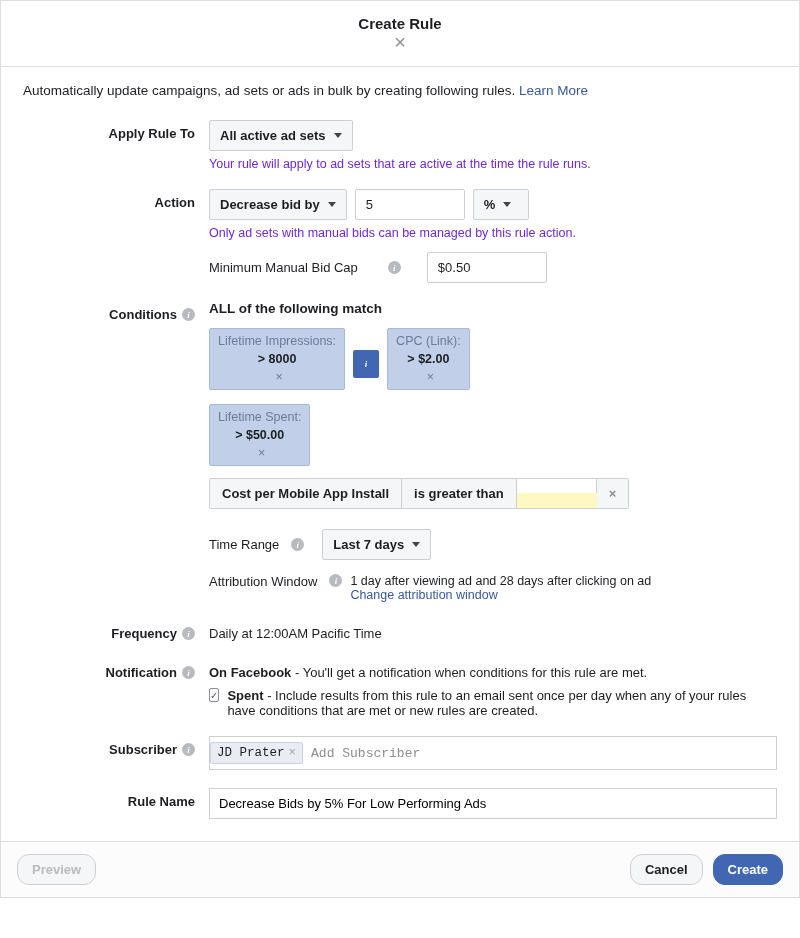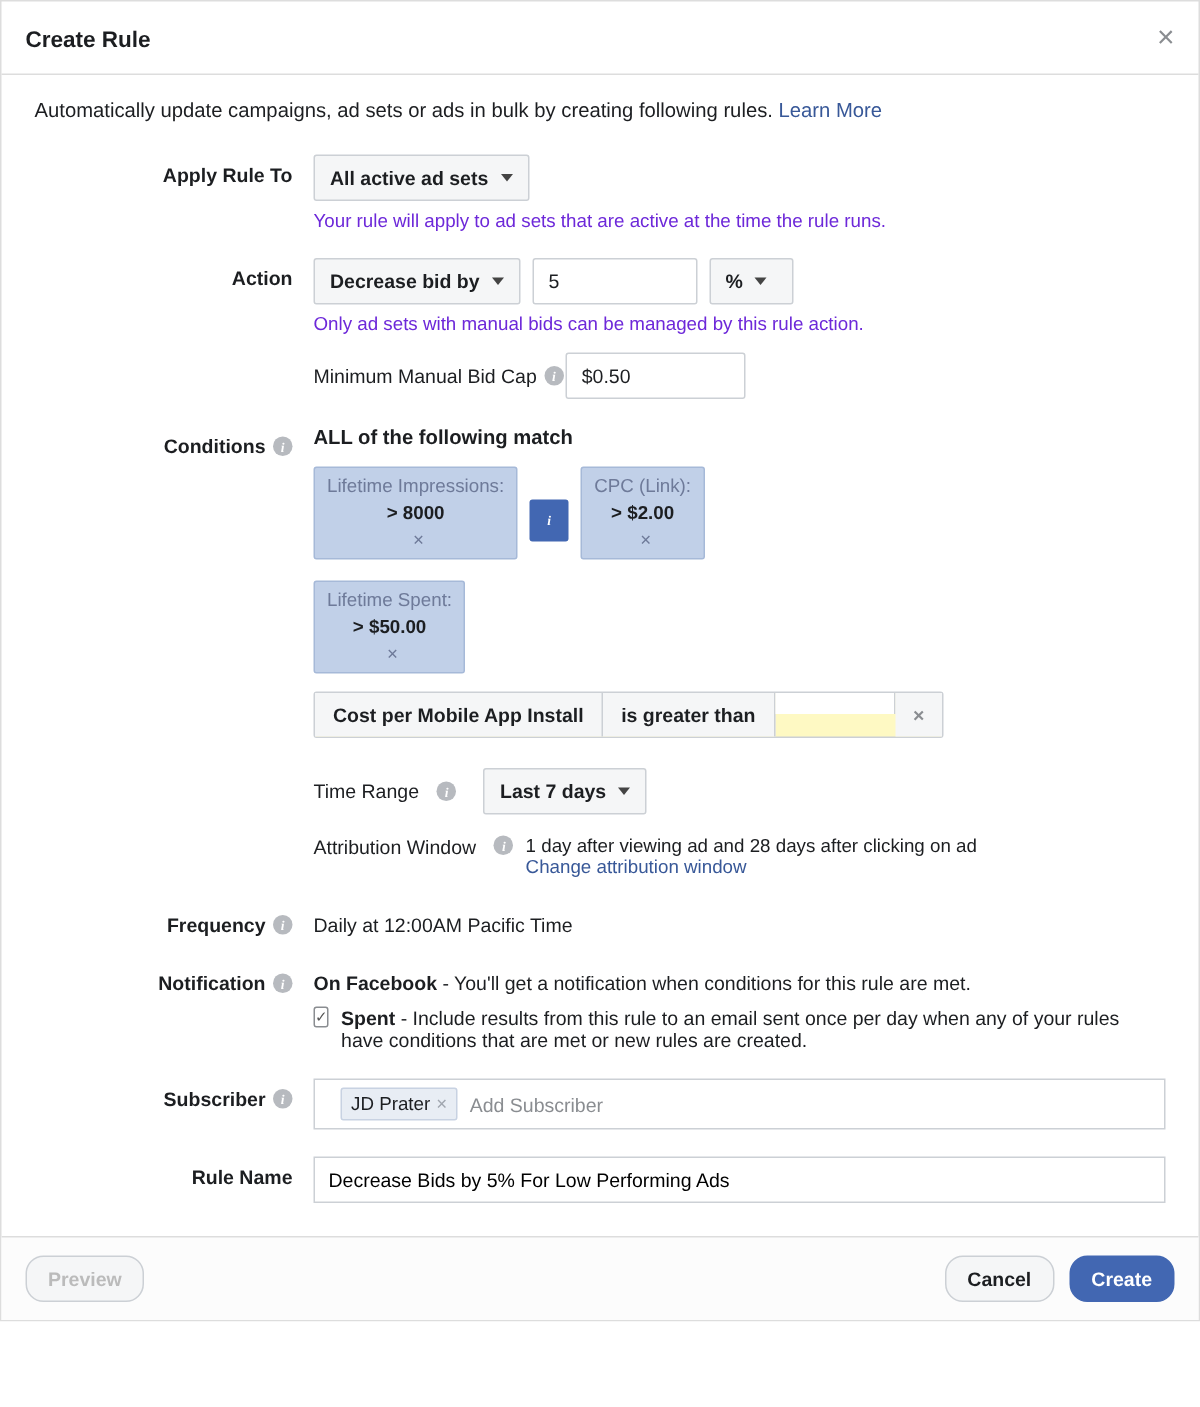--- a/index.html
+++ b/index.html
@@ -7,24 +7,25 @@
     margin: 0;
     font-family: Helvetica, Arial, sans-serif;
     font-size: 13px;
     color: #1c1e21;
     background: #fff;
     width: 800px;
   }
   .modal { border: 1px solid #ddd; }
   .header {
     display: flex;
-    align-items: flex-end;
+    align-items: center;
     justify-content: space-between;
     padding: 14px 16px;
     border-bottom: 1px solid #ddd;
+    flex-direction: column;
   }
   .header h1 { margin: 0; font-size: 15px; font-weight: bold; }
   .close { color: #8a8d91; font-size: 20px; cursor: pointer; line-height: 1; }
   .body { padding: 16px 22px 18px 22px; }
   .intro { font-size: 13.5px; color: #1c1e21; margin-bottom: 22px; }
   .link { color: #385898; cursor: pointer; }
   .row { display: flex; margin-bottom: 18px; align-items: flex-start; }
   .label {
     width: 186px;
     text-align: right;
@@ -119,23 +120,24 @@
   .match-heading { font-weight: bold; font-size: 13.5px; margin-bottom: 12px; }
   .subrow { display:flex; align-items:center; gap:8px; margin-top:6px;}
   .checkbox {
     width: 14px; height: 14px; border: 1px solid #8a8d91;
     display: inline-flex; align-items: center; justify-content: center;
     font-size: 10px; color: #555; border-radius:2px; cursor:pointer;
   }
   .checkbox.checked::after { content: "✓"; }
   .subscriber-box {
     border: 1px solid #ccd0d5;
-    padding: 5px 17px;
+    padding: 5px 0;
     display: flex; align-items: center; gap: 8px;
     width: 100%;
+    font-family: Liberation Mono, monospace;
   }
   .sub-chip {
     background: #e8edf4;
     border: 1px solid #c8d2e2;
     padding: 3px 6px;
     display:inline-flex; align-items:center; gap:4px;
     border-radius:2px;
     font-size:12.5px;
   }
   .sub-chip .x { color:#a0a6af; cursor:pointer;}
@@ -152,21 +154,21 @@
   .btn {
     border:1px solid #ccd0d5; background:#f5f6f7;
     padding: 7px 14px; font-size:13px; font-weight:bold;
     border-radius:12px; cursor:pointer;
   }
   .btn.primary { background:#4267b2; color:#fff; border-color:#4267b2;}
   .btn.disabled { color:#bbb; cursor:default;}
   .right-btns { display:flex; gap:10px;}
   .attribution { display:flex; align-items:flex-start; gap:8px;}
   .attr-text { font-size:12.5px;}
-  .minbid-row { display:flex; align-items:center; gap:1px; margin-top:12px;}
+  .minbid-row { display:flex; align-items:center; gap:26px; margin-top:12px;}
 </style>
 </head>
 <body>
 
 <div class="modal">
   <div class="header">
     <h1>Create Rule</h1>
     <span class="close">×</span>
   </div>
 

